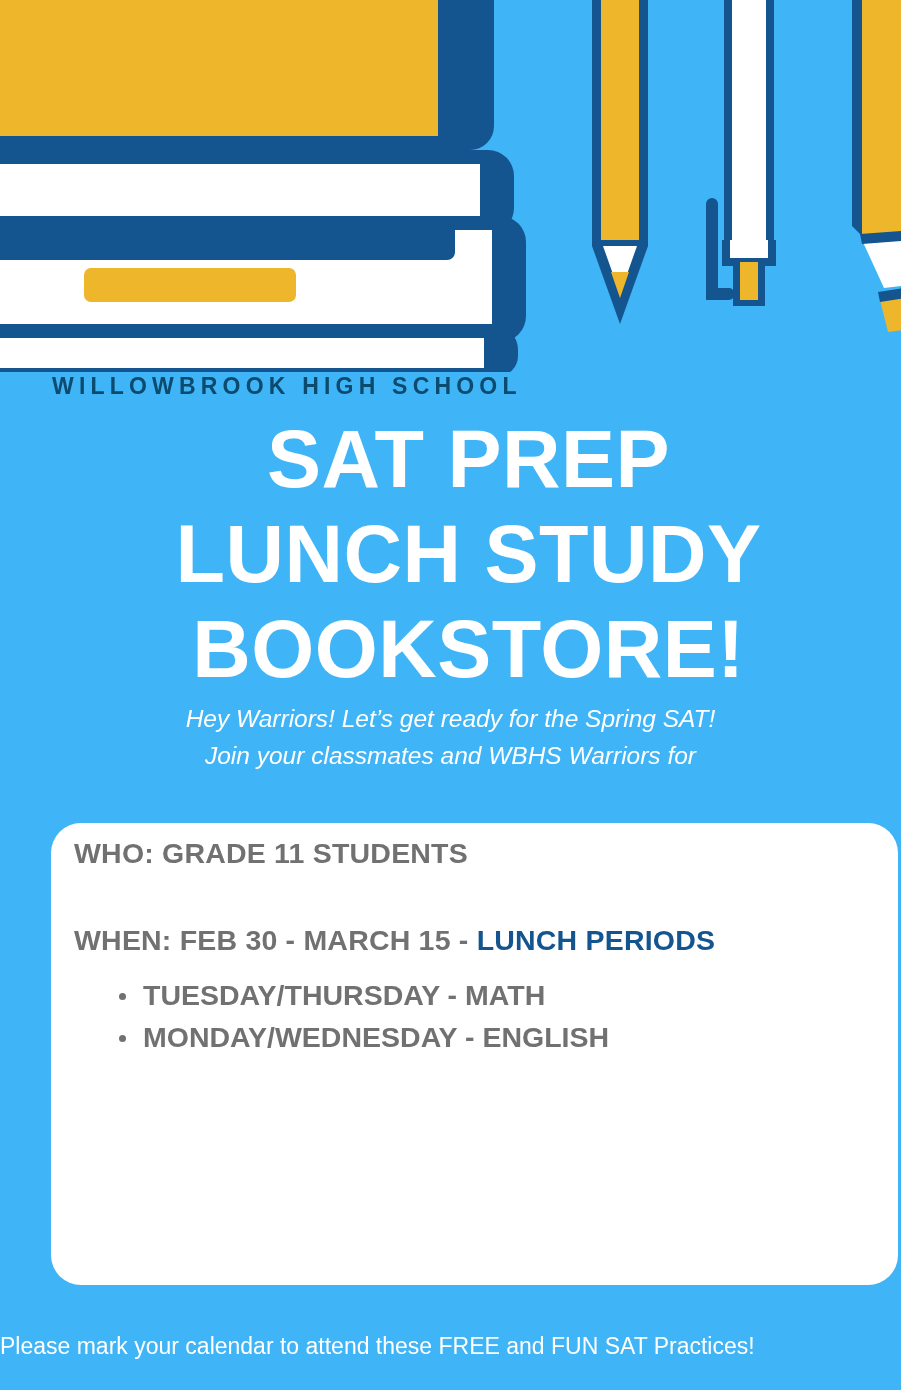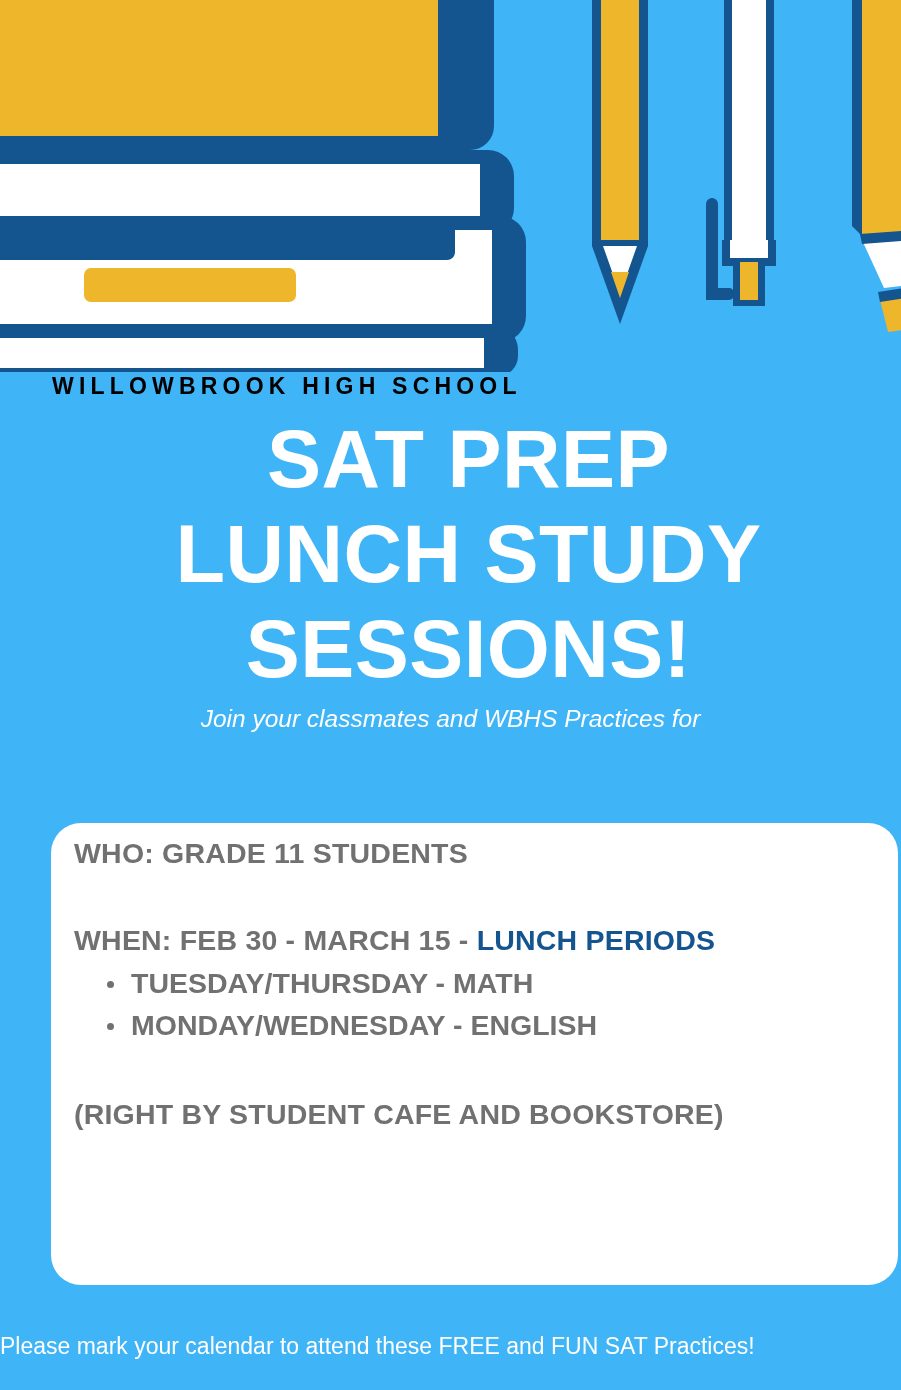--- a/index.html
+++ b/index.html
@@ -33,21 +33,21 @@
     overflow: hidden;
   }
 
   
   .school-name {
     position: absolute;
     left: 52px;
     top: 375px;
     font-size: 23px;
     font-weight: bold;
-    color: #000000;
+    color: #0c4a6e;
     letter-spacing: 5.2px;
     line-height: 1;
     white-space: nowrap;
   }
 
   
   .title-block {
     position: absolute;
     left: 0;
     top: 412px;
@@ -111,21 +111,21 @@
   }
   .accent {
     color: #14558f;
   }
 
   .gap-lg { height: 43px; }
   .gap-md { height: 41px; }
   .gap-xl { height: 46px; }
 
   .bullet-list {
-    margin: 0;
+    margin: 12px;
     padding: 0;
     list-style: none;
   }
   .bullet-item {
     position: relative;
     padding-left: 57px;
     color: #717171;
     font-weight: bold;
     font-size: 28.5px;
     line-height: 42px;
@@ -228,25 +228,26 @@
         <path class="nv" d="M878,292 l90,-14 v10 l-88,14 Z"></path>
       </g>
     </svg>
   </div>
 
   <div class="school-name">WILLOWBROOK HIGH SCHOOL</div>
 
   <div class="title-block">
     <span class="title-line">SAT PREP</span>
     <span class="title-line">LUNCH STUDY</span>
-    <span class="title-line">SESSIONS!</span>
+    <span class="title-line">BOOKSTORE!</span>
   </div>
 
   <div class="subtitle">
-    <span class="subtitle-line">Join your classmates and WBHS Practices for</span>
+    <span class="subtitle-line">Hey Warriors! Let’s get ready for the Spring SAT!</span>
+    <span class="subtitle-line">Join your classmates and WBHS Warriors for</span>
   </div>
 
   <div class="info-card">
     <div class="card-inner">
 
       <div class="info-line">WHO:  GRADE 11 STUDENTS</div>
 
       <div class="gap-lg"></div>
 
       <div class="info-line">
@@ -259,21 +260,20 @@
           <span>TUESDAY/THURSDAY - MATH</span>
         </li>
         <li class="bullet-item">
           <span class="bullet-dot"></span>
           <span>MONDAY/WEDNESDAY - ENGLISH</span>
         </li>
       </ul>
 
       <div class="gap-xl"></div>
 
-      <div class="info-line">(RIGHT BY STUDENT CAFE AND BOOKSTORE)</div>
 
       <div class="gap-md"></div>
 
     </div>
   </div>
 
   <div class="footer">Please mark your calendar to attend these FREE and FUN SAT Practices!</div>
 
 </div>
 

